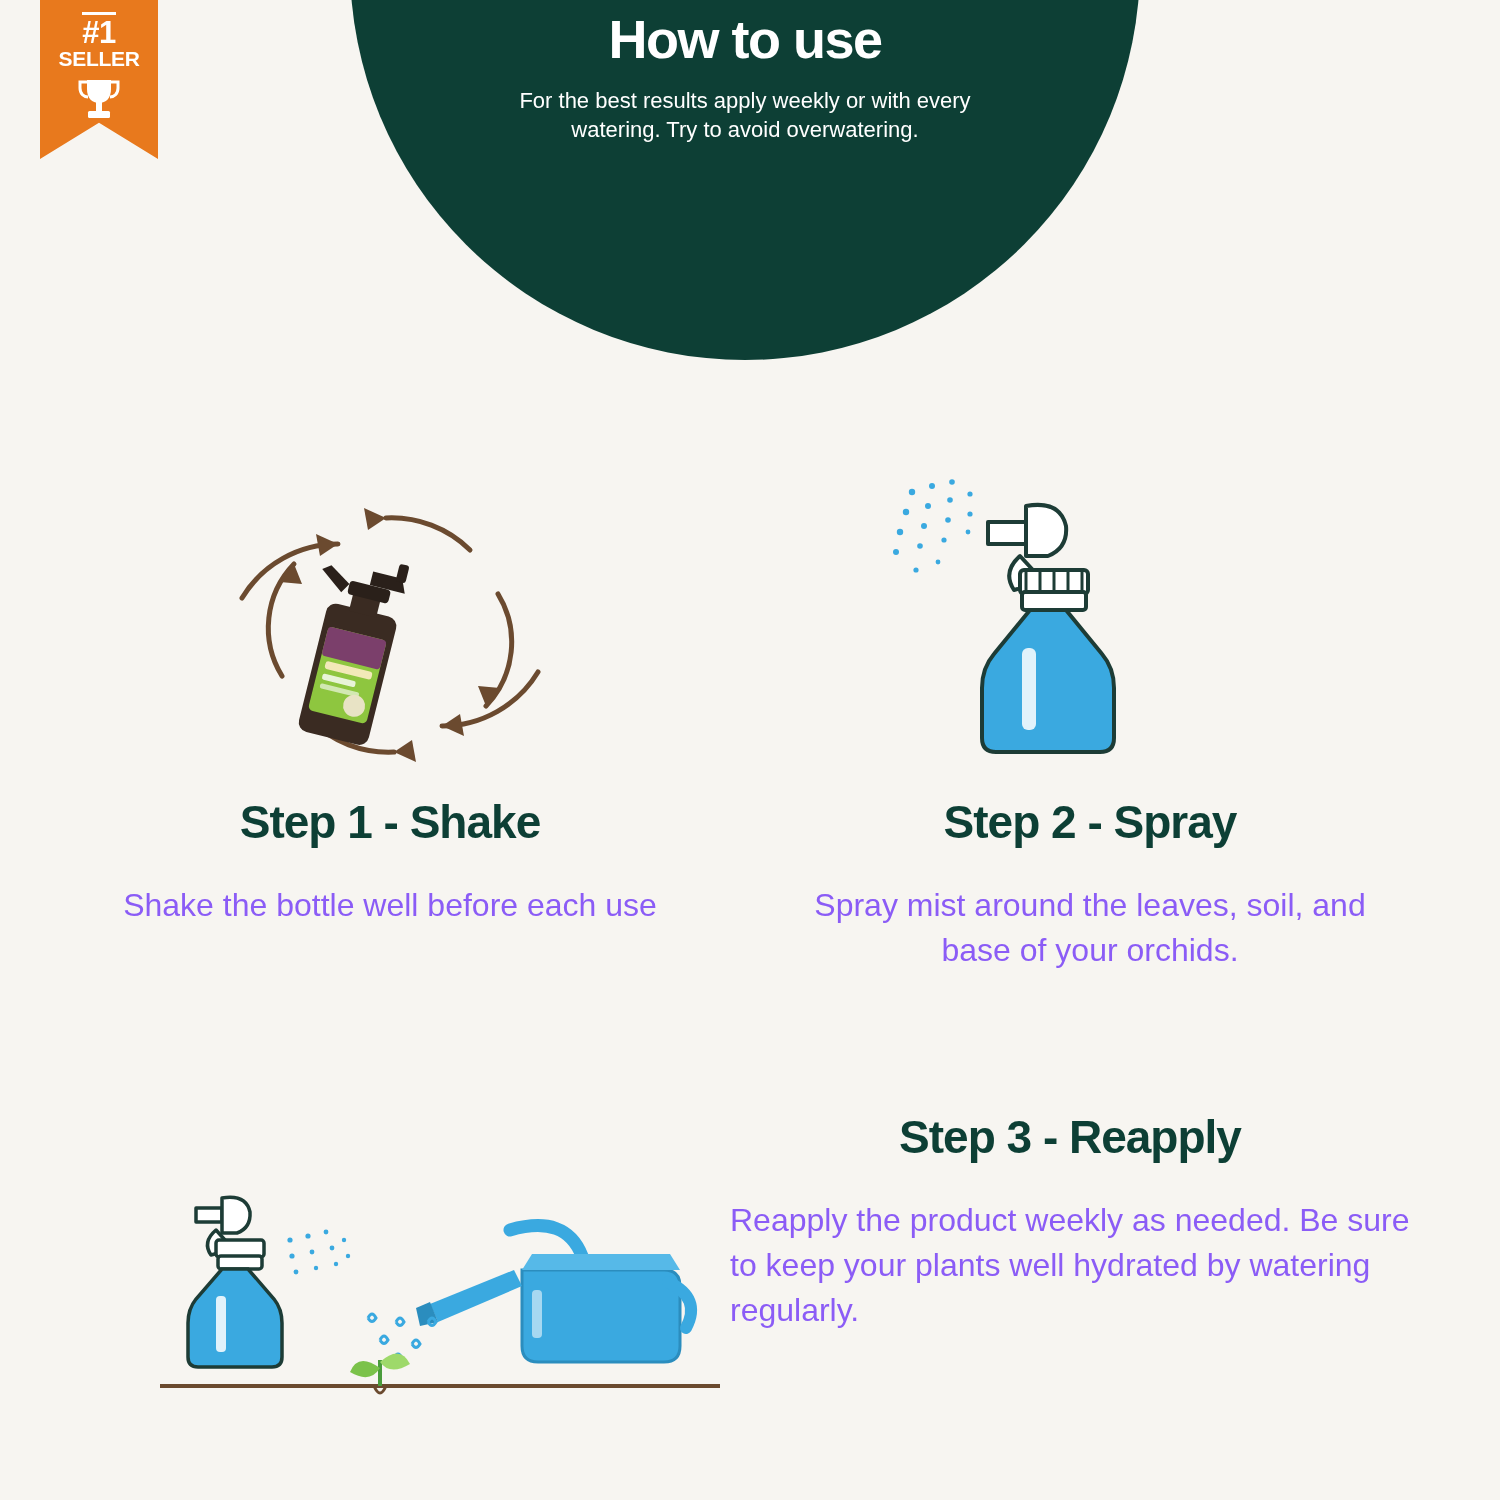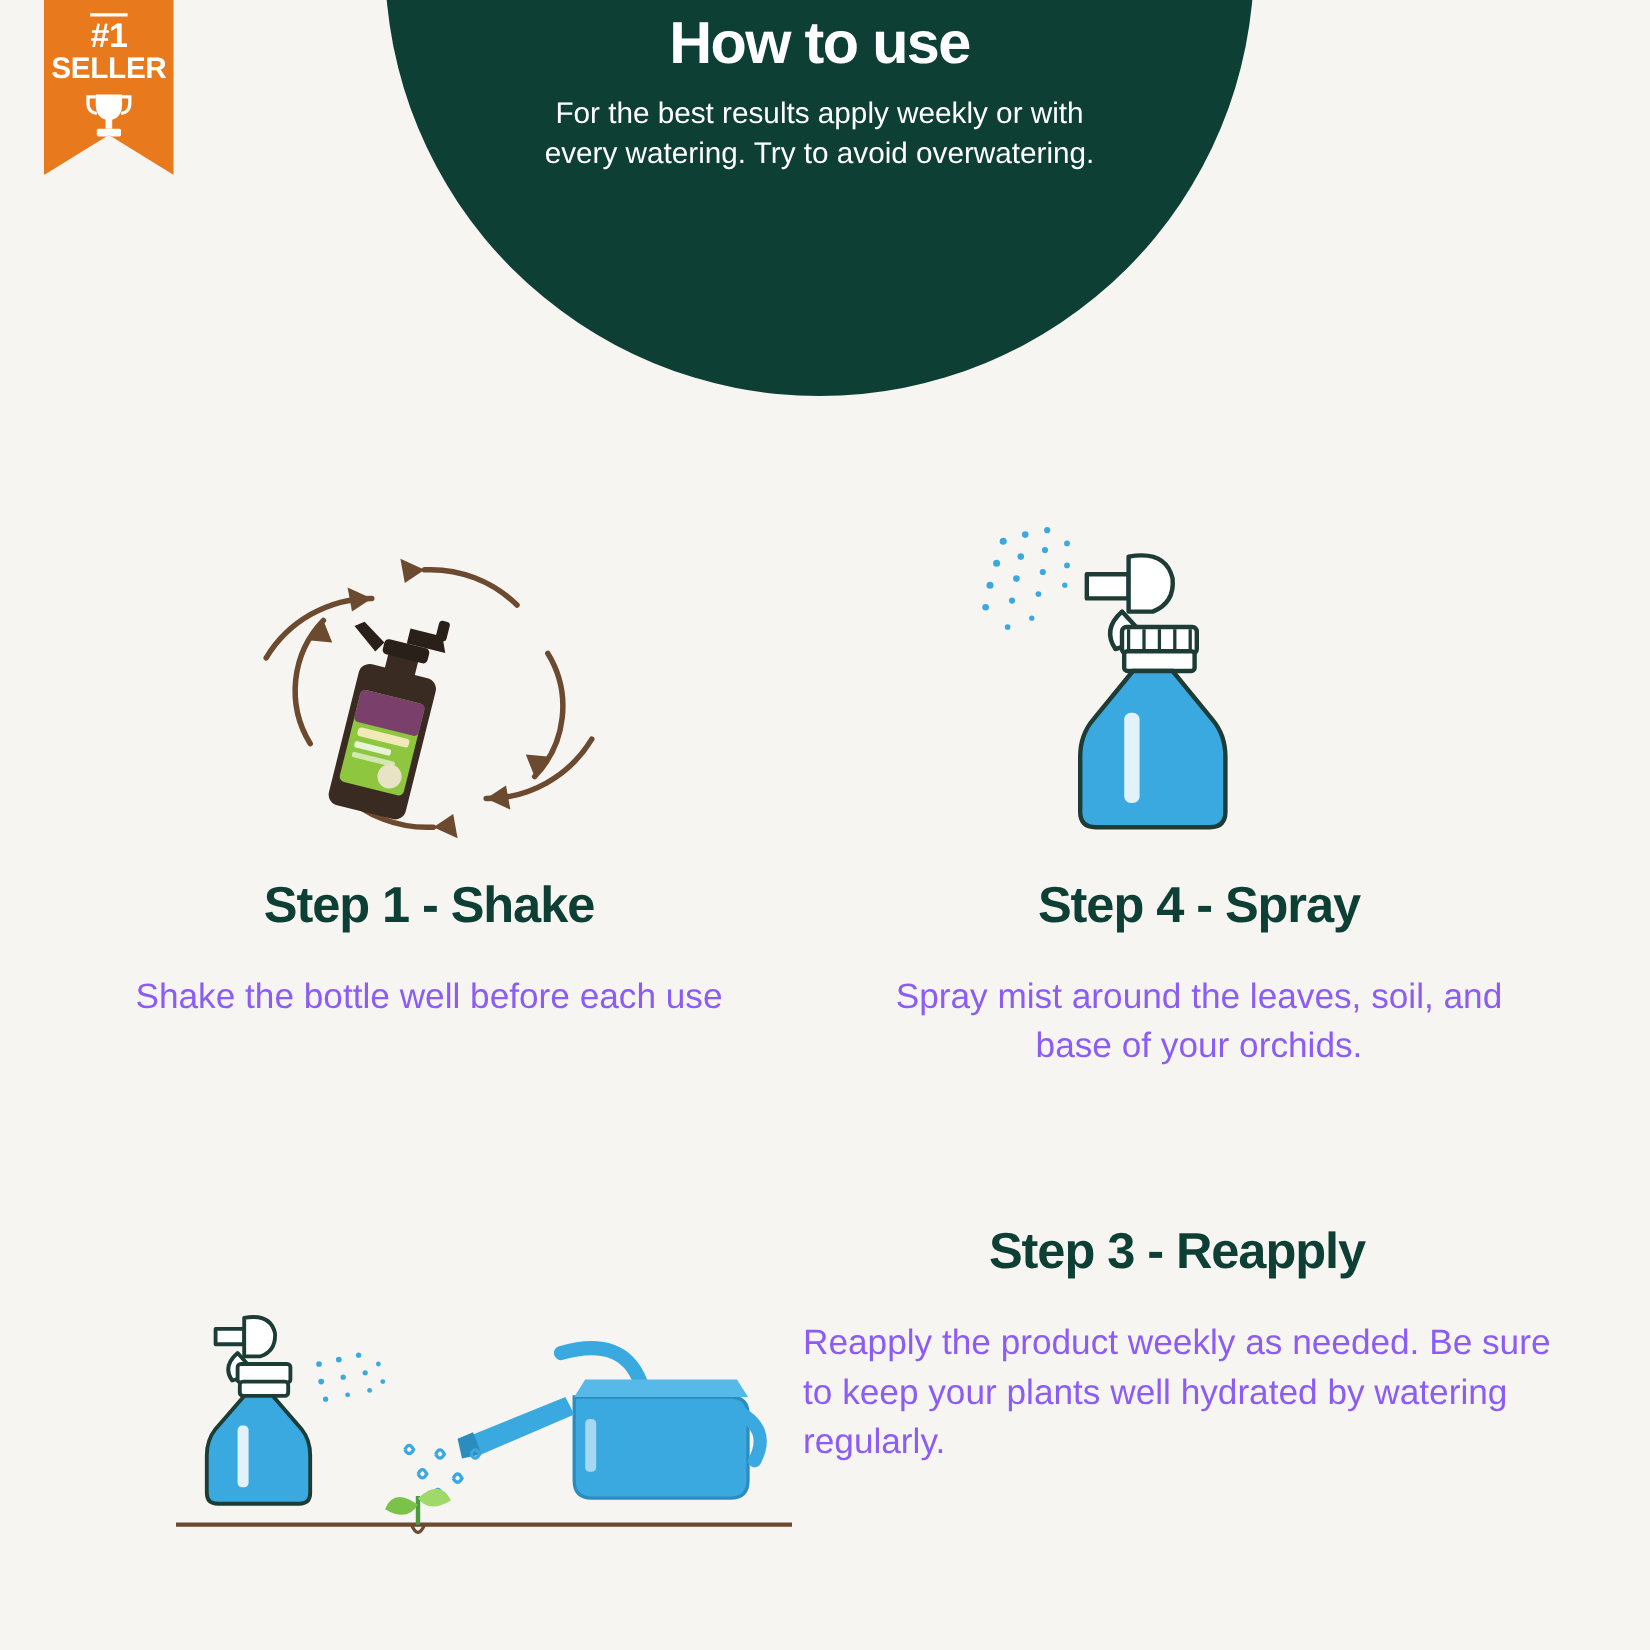--- a/index.html
+++ b/index.html
@@ -33,21 +33,21 @@
   }
   .badge-line1 {
     font-size: 31px;
     font-weight: bold;
     line-height: 1;
     letter-spacing: -0.5px;
     border-top: 3px solid #fff;
     padding-top: 2px;
   }
   .badge-line2 {
-    font-size: 27px;
+    font-size: 21px;
     font-weight: bold;
     line-height: 1.05;
     letter-spacing: -0.3px;
   }
   .trophy {
     margin-top: 6px;
   }
 
   
   .dome {
@@ -63,21 +63,21 @@
     padding: 272px 70px 0 70px;
   }
   .dome-title {
     font-size: 54px;
     font-weight: bold;
     letter-spacing: -1.5px;
     line-height: 1;
     margin: 0 0 20px 0;
   }
   .dome-sub {
-    font-size: 27px;
+    font-size: 22px;
     line-height: 1.32;
     font-weight: 400;
     margin: 14px;
     padding: 0 40px;
   }
 
   
   .grid {
     position: absolute;
     top: 430px;
@@ -218,21 +218,21 @@
       <rect x="152" y="178" width="14" height="82" rx="6" fill="#ffffff" opacity="0.85"></rect>
     </svg>
   </div>
 
   <div class="cell cell-s1-txt">
     <h2 class="step-title">Step 1 - Shake</h2>
     <p class="step-body">Shake the bottle well before each use</p>
   </div>
 
   <div class="cell cell-s2-txt">
-    <h2 class="step-title">Step 4 - Spray</h2>
+    <h2 class="step-title">Step 2 - Spray</h2>
     <p class="step-body">Spray mist around the leaves, soil, and base of your orchids.</p>
   </div>
 
   <div class="cell cell-s3-art">
     <svg width="620" height="230" viewBox="0 0 620 230">
 
       <g>
         <g fill="#ffffff" stroke="#1d3c36" stroke-width="3.5" stroke-linejoin="round">
           <path d="M66 18 h26 v14 h-26 z"></path>
           <path d="M92 8 q24 -4 28 14 q1 16 -13 21 h-15 z"></path>

